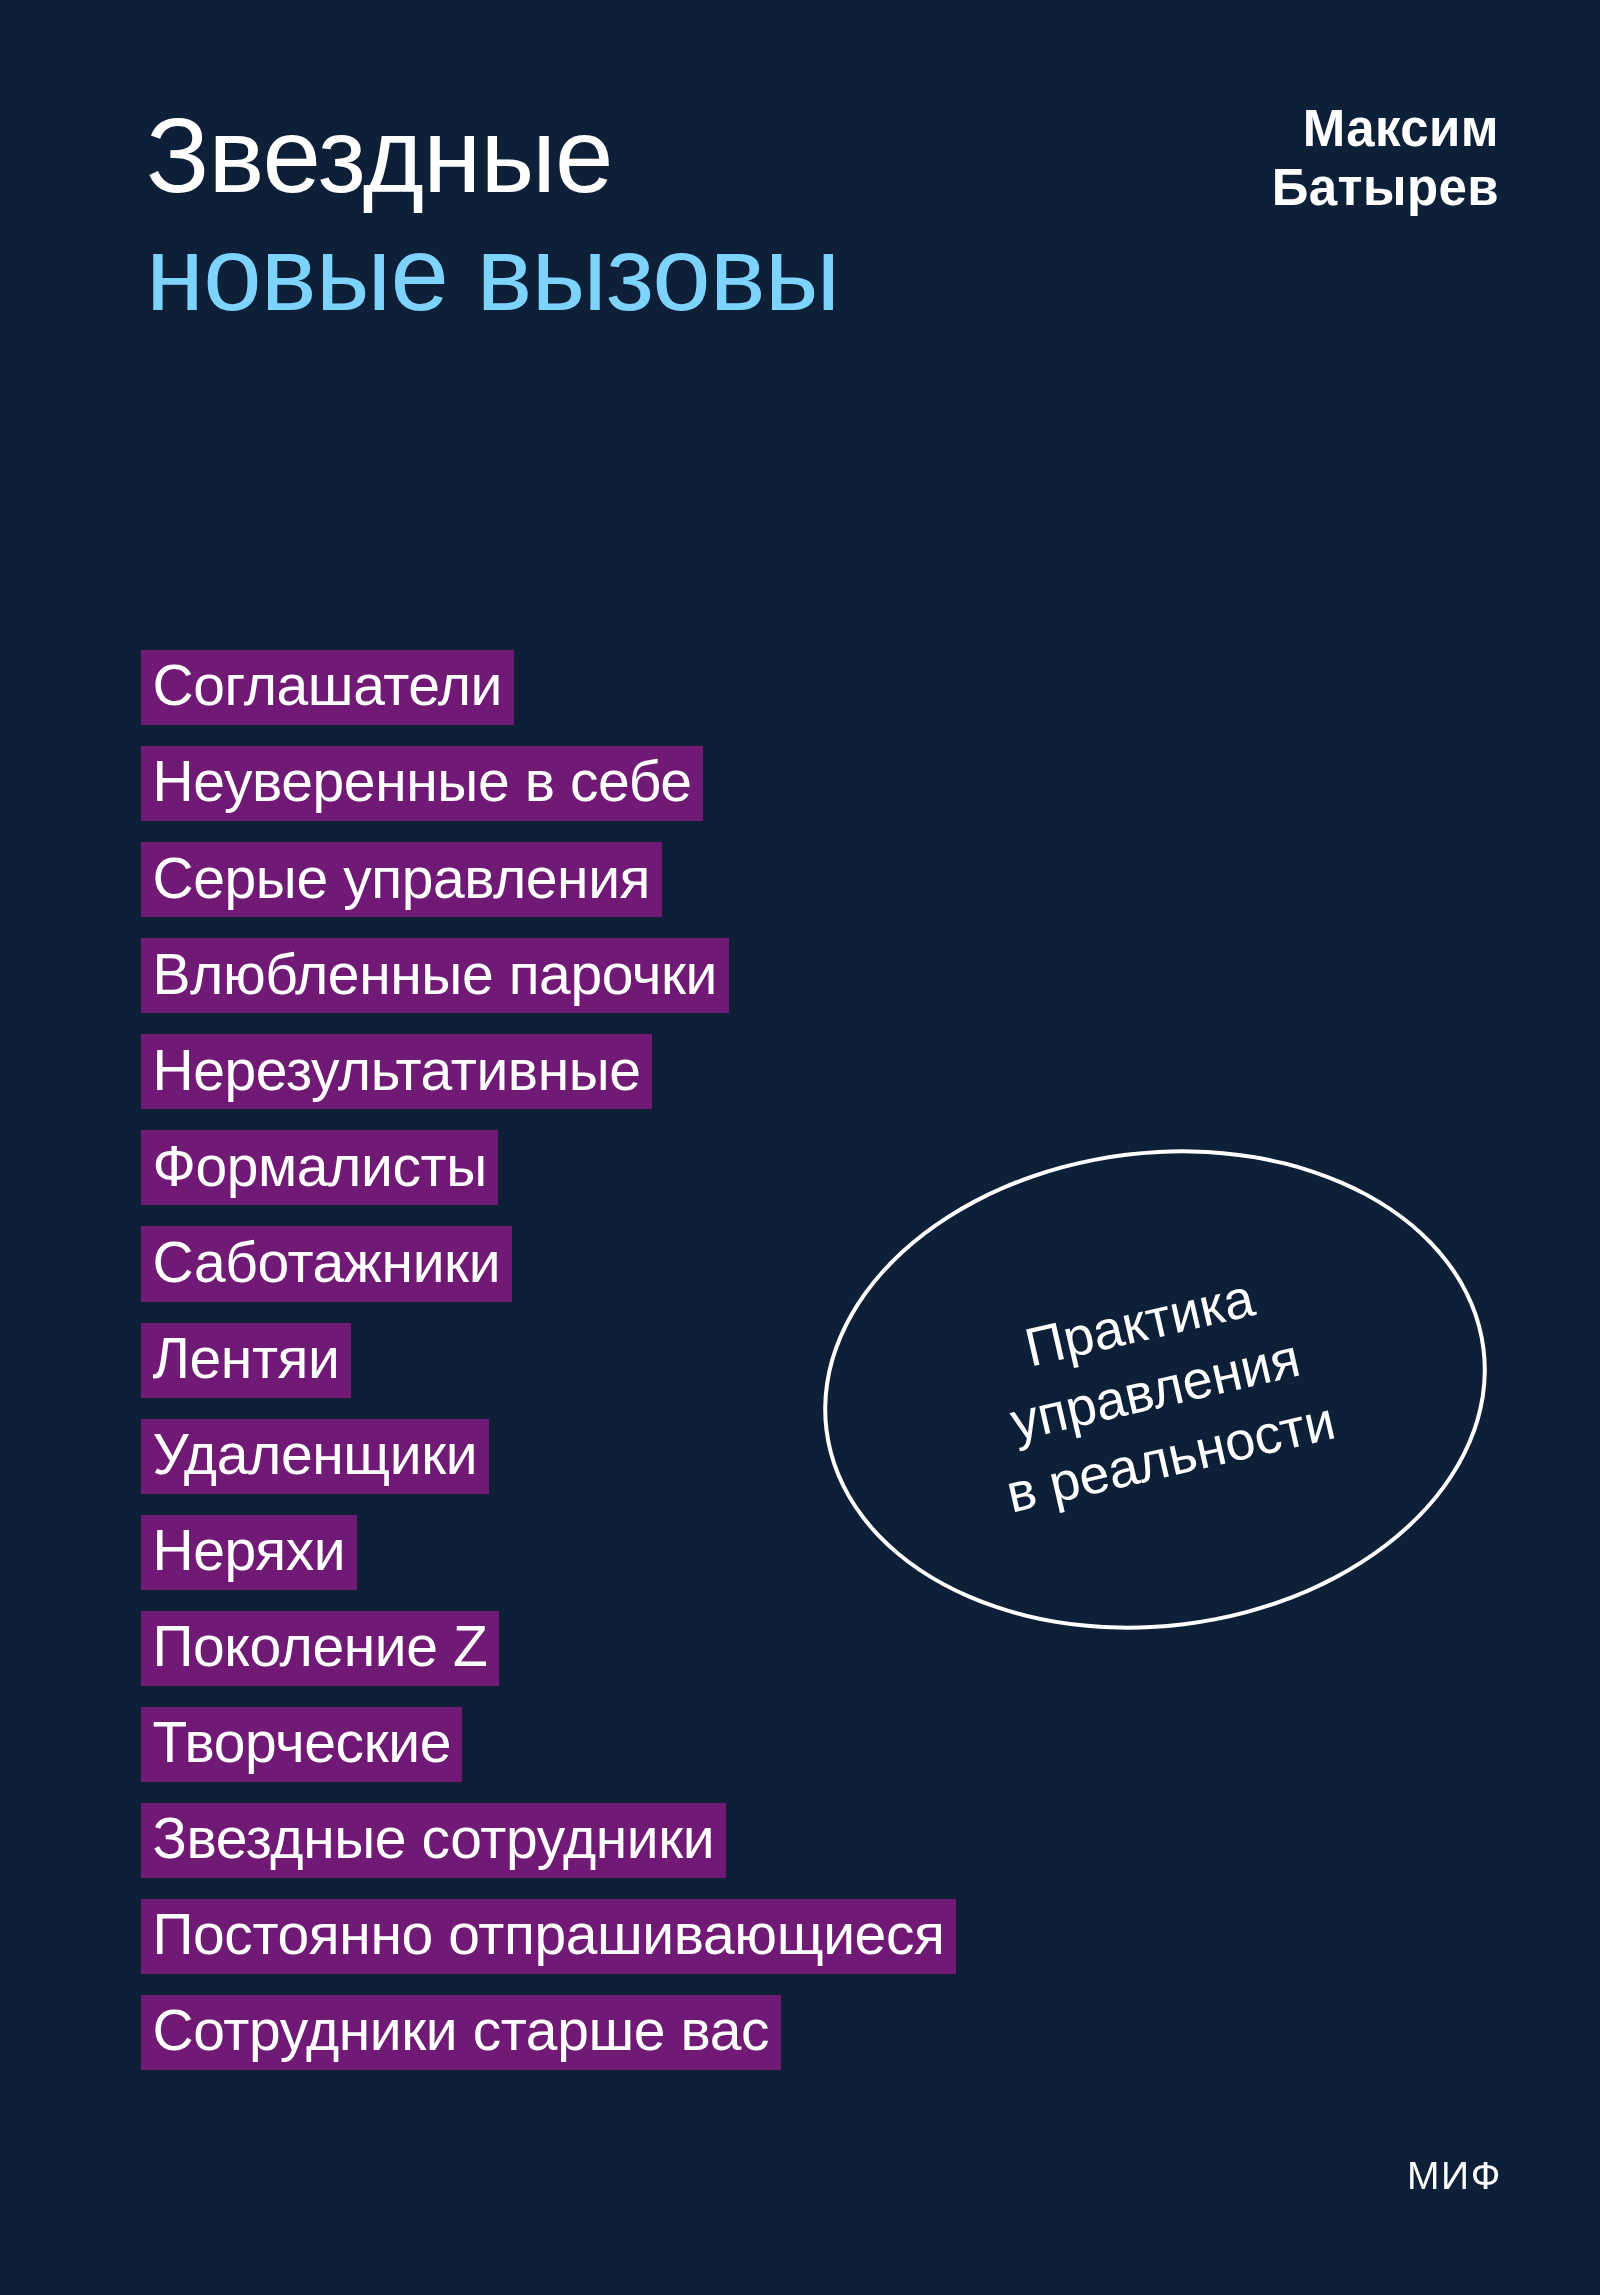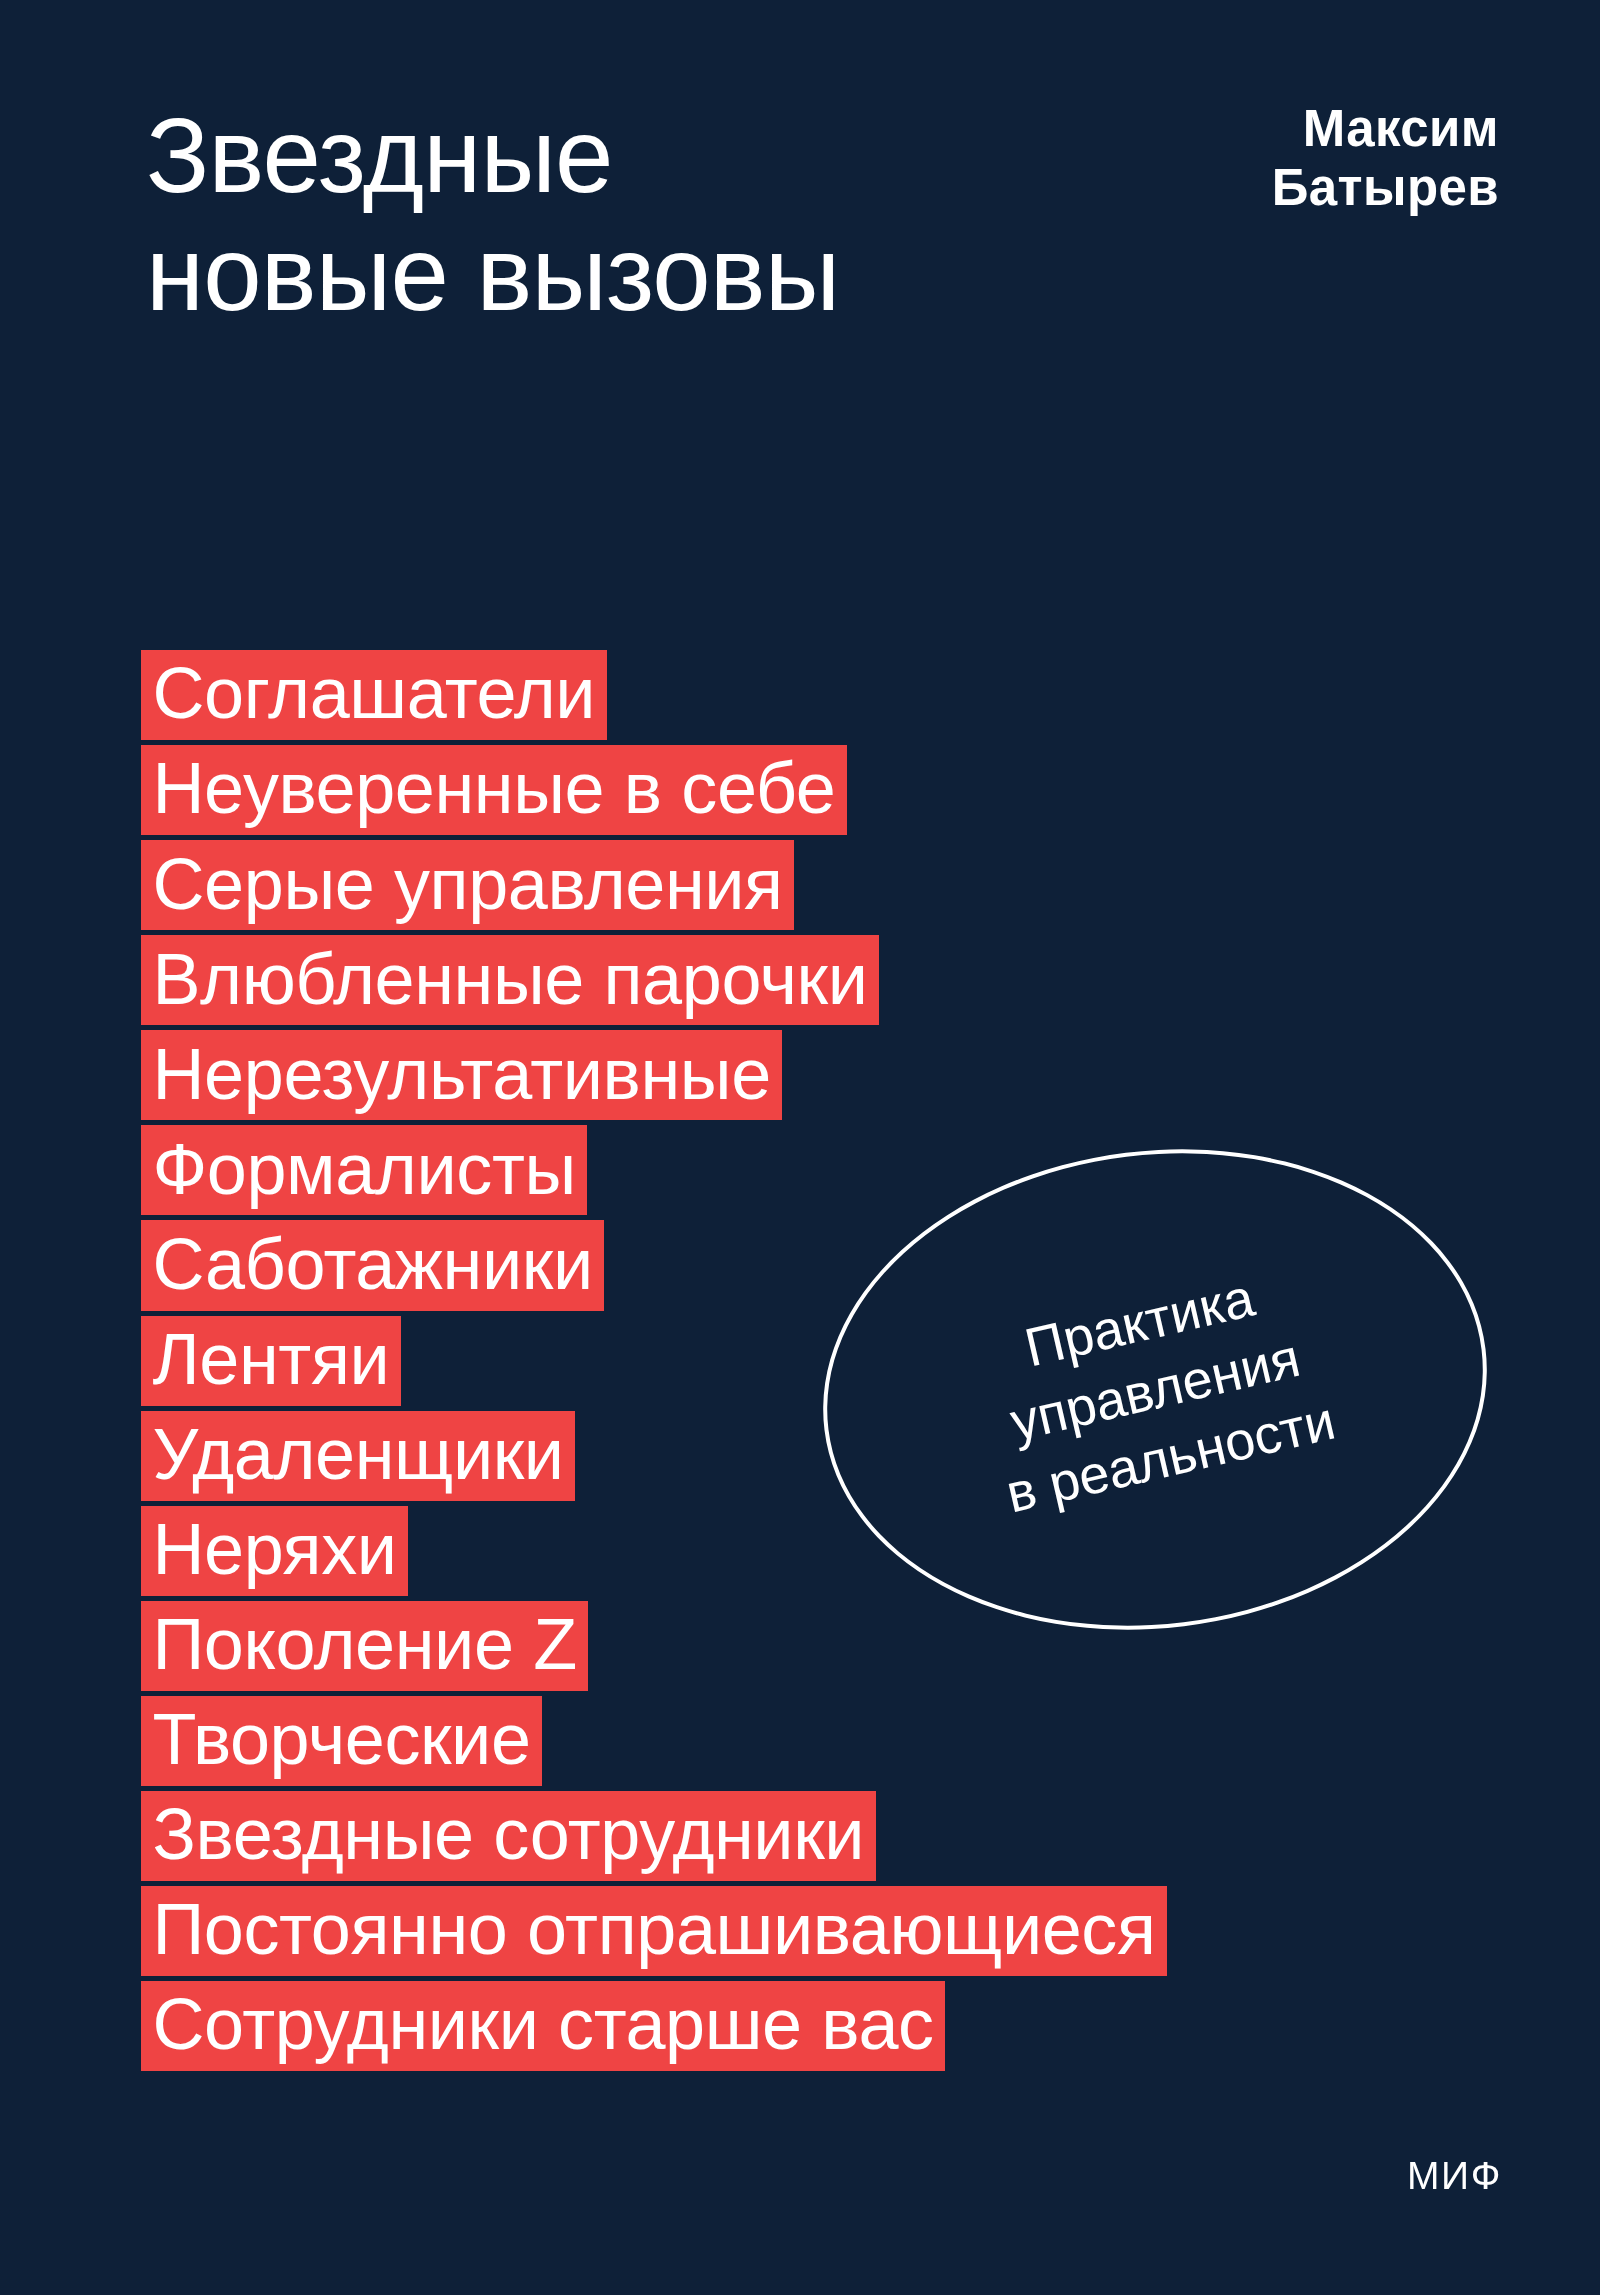--- a/index.html
+++ b/index.html
@@ -42,39 +42,39 @@
     top: 97px;
     width: 1168px;
     color: #ffffff;
     font-weight: 400;
     font-size: 105px;
     line-height: 1.12;
     letter-spacing: -0.8px;
   }
   .title .line { white-space: nowrap; }
   .title .accent {
-    color: #ffffff;
+    color: #7dd3fc;
   }
 
   
   .list {
     position: absolute;
     left: 141px;
     top: 650px;
     width: 1168px;
   }
   .list .item {
     display: block;
     width: max-content;
-    background: #ef4444;
+    background: #701a75;
     color: #ffffff;
-    font-size: 72px;
+    font-size: 57px;
     line-height: 1.0;
     padding: 7.4px 11.5px 10.7px 11.5px;
-    margin-bottom: 5px;
+    margin-bottom: 21px;
     white-space: nowrap;
     letter-spacing: -0.4px;
   }
 
   
   .badge {
     position: absolute;
     left: 822px;
     top: 1151px;
     width: 658px;

